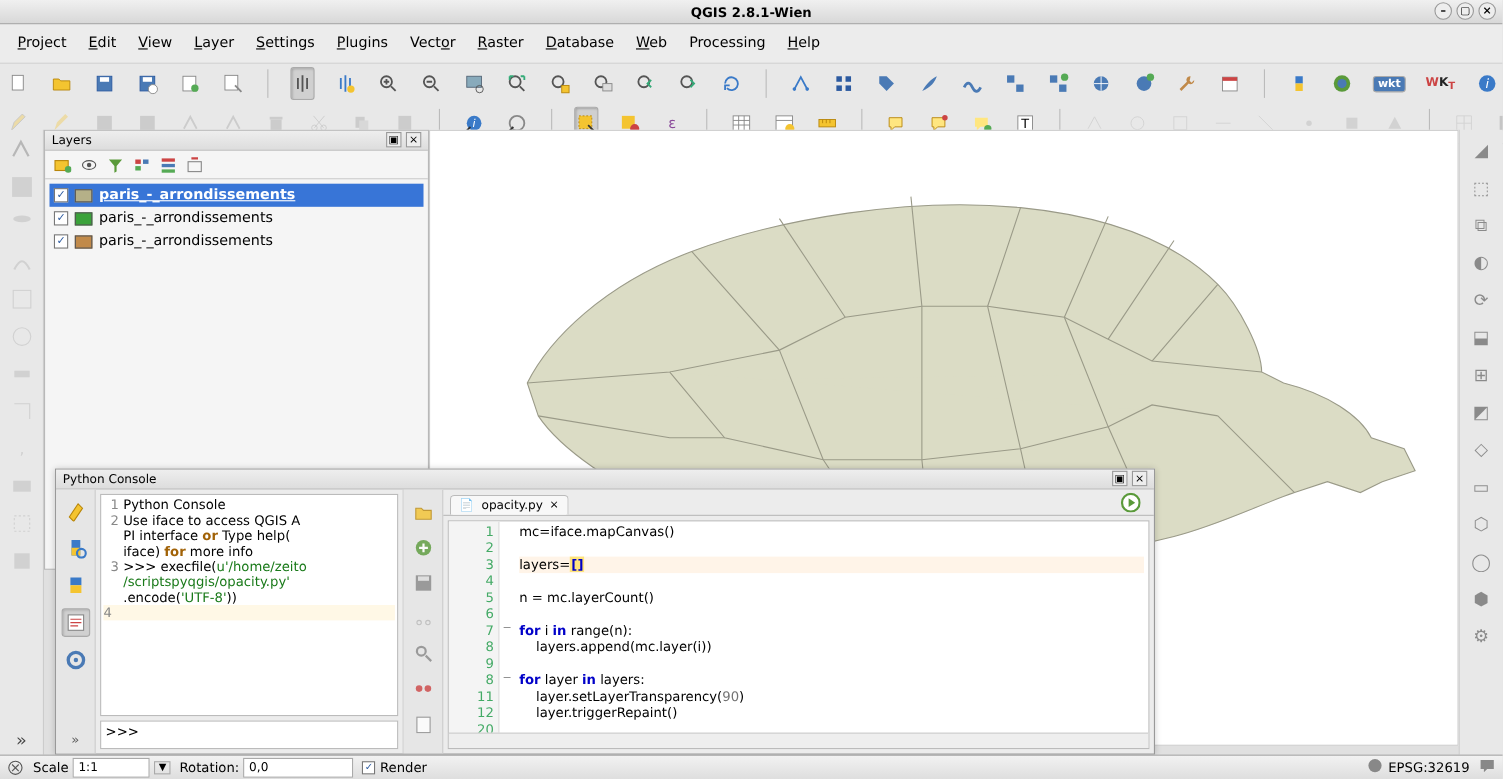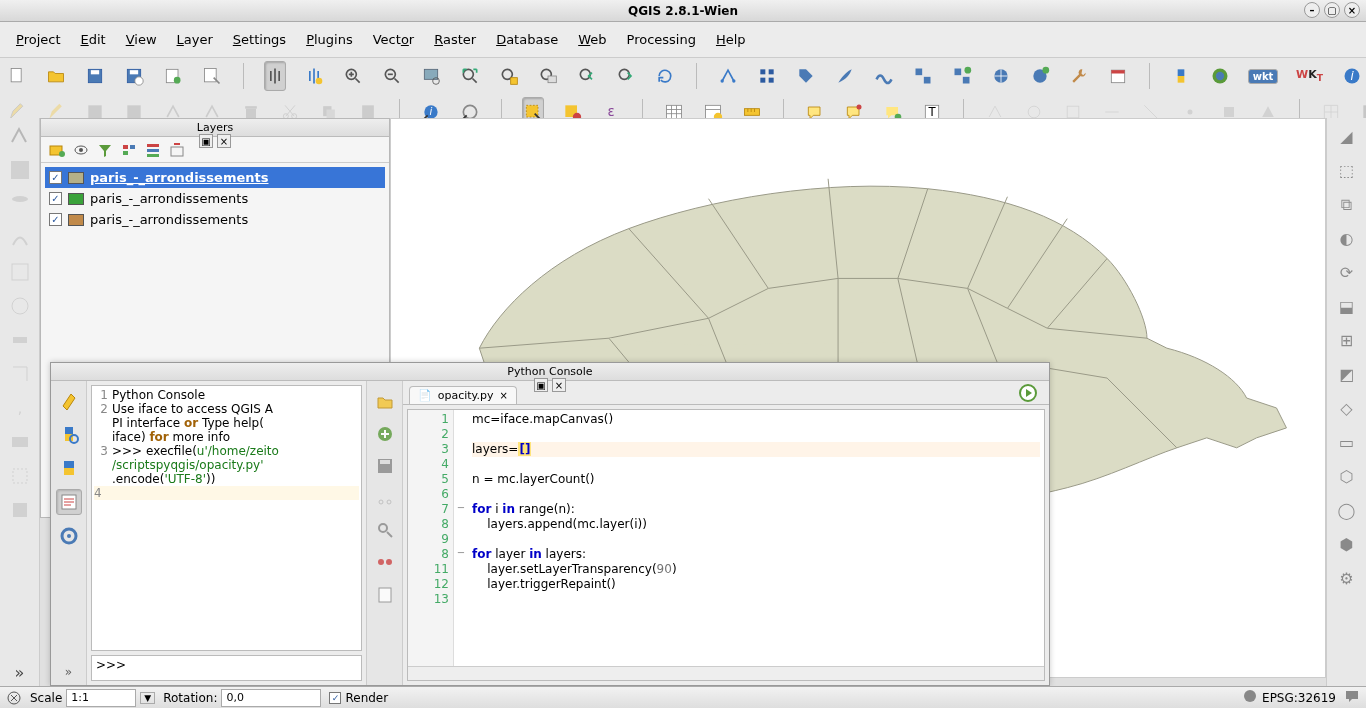--- a/index.html
+++ b/index.html
@@ -16,34 +16,34 @@
 .tb-btn.active { background:#d0d0d0; border-color:#aaa; box-shadow: inset 1px 1px 2px rgba(0,0,0,.2);}
 .tb-btn.disabled { opacity:.35; cursor:default;}
 .tb-sep { width:6px; height:26px; border-left:1px solid #bbb; margin:0 3px; }
 .tb-btn svg { width:20px; height:20px; }
 .body-area { position:absolute; top:118px; left:0; right:0; bottom:22px; }
 .left-rail { position:absolute; left:0; top:0; width:40px; bottom:0; background:#e8e8e8; border-right:1px solid #ccc; display:flex; flex-direction:column; align-items:center; padding-top:4px; gap:6px;}
 .left-rail .rb { width:28px; height:28px; display:flex; align-items:center; justify-content:center; opacity:.5; border-radius:3px;}
 .right-rail { position:absolute; right:0; top:0; width:40px; bottom:0; background:#e8e8e8; border-left:1px solid #ccc; display:flex; flex-direction:column; align-items:center; padding-top:4px; gap:6px;}
 .right-rail .rb { width:28px; height:28px; opacity:.4; display:flex; align-items:center; justify-content:center;}
 .layers-panel { position:absolute; left:40px; top:0; width:350px; height:400px; background:#f5f5f5; border:1px solid #b8b8b8; }
-.panel-title { height:18px; background:linear-gradient(#eee,#ddd); font-size:11px; padding:2px 6px; display:flex; align-items:center; justify-content:space-between; border-bottom:1px solid #bbb;flex-direction:column;}
+.panel-title { height:18px; background:linear-gradient(#eee,#ddd); font-size:11px; padding:2px 6px; display:flex; align-items:flex-end; justify-content:space-between; border-bottom:1px solid #bbb;}
 .panel-title .pctl { display:flex; gap:4px;}
 .pctl .pb { width:14px; height:14px; font-size:10px; display:flex; align-items:center; justify-content:center; border:1px solid #999; background:#eee; cursor:pointer;}
 .layers-toolbar { height:26px; display:flex; align-items:center; gap:4px; padding:0 6px; border-bottom:1px solid #ccc;}
 .lt-btn { width:20px; height:20px; display:flex; align-items:center; justify-content:center; cursor:pointer;}
 .layer-tree { padding:4px; font-size:13px; }
 .layer-row { display:flex; align-items:center; gap:6px; height:21px; padding:0 4px; cursor:pointer;}
 .layer-row.selected { background:#3875d7; color:#fff; }
 .layer-row.selected .lname { text-decoration:underline; font-weight:bold; }
 .lcb { width:13px; height:13px; border:1px solid #777; background:#fff; display:flex; align-items:center; justify-content:center; font-size:10px; color:#2c5aa0;}
 .lswatch { width:16px; height:12px; border:1px solid #555; }
 .canvas { position:absolute; left:390px; top:0; right:40px; height:560px; background:#fff; border:1px solid #ccc;}
 .canvas svg { width:100%; height:100%; }
-.py-console { position:absolute; left:50px; bottom:0; width:1000px; height:324px; background:#ececec; border:1px solid #999; box-shadow:0 0 6px rgba(0,0,0,.2); display:flex; flex-direction:column;}
+.py-console { position:absolute; left:50px; bottom:0; width:1000px; height:260px; background:#ececec; border:1px solid #999; box-shadow:0 0 6px rgba(0,0,0,.2); display:flex; flex-direction:column;}
 .py-body { flex:1; display:flex; font-family:"DejaVu Sans Mono",monospace; font-size:12px; overflow:hidden;}
 .py-sidebar { width:36px; background:#e6e6e6; border-right:1px solid #ccc; display:flex; flex-direction:column; align-items:center; gap:8px; padding-top:6px;}
 .py-sidebar .psb { width:26px; height:26px; display:flex; align-items:center; justify-content:center; border-radius:3px;}
 .py-sidebar .psb.active { background:#d0d0d0; border:1px solid #aaa; box-shadow:inset 1px 1px 2px rgba(0,0,0,.15);}
 .py-left { width:280px; display:flex; flex-direction:column; border-right:1px solid #ccc;}
 .py-output { flex:1; background:#fff; border:1px solid #bbb; margin:4px; overflow:hidden; white-space:pre; padding:2px;}
 .py-output .ln { display:flex; }
 .py-output .lnno { width:18px; text-align:right; color:#888; padding-right:4px;}
 .py-output .hl { background:#fff8e6; display:block; width:100%;}
 .py-input { height:26px; margin:0 4px 4px 4px; background:#fff; border:1px solid #bbb; padding:2px 4px; font-family:inherit; font-size:12px;}
@@ -765,21 +765,21 @@
               <div>3</div>
               <div>4</div>
               <div>5</div>
               <div>6</div>
               <div>7</div>
               <div>8</div>
               <div>9</div>
               <div>8</div>
               <div>11</div>
               <div>12</div>
-              <div>13</div>
+              <div>20</div>
             </div>
           <div class="ed-fold" id="ed-fold">
               <div></div>
               <div></div>
               <div></div>
               <div></div>
               <div></div>
               <div></div>
               <div>−</div>
               <div></div>

